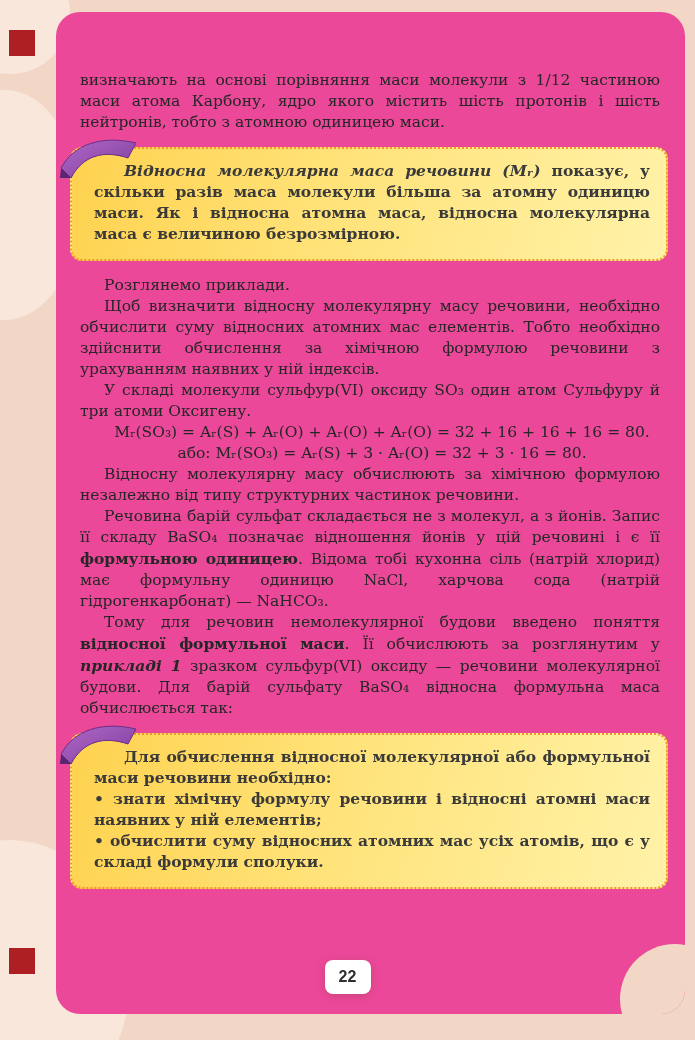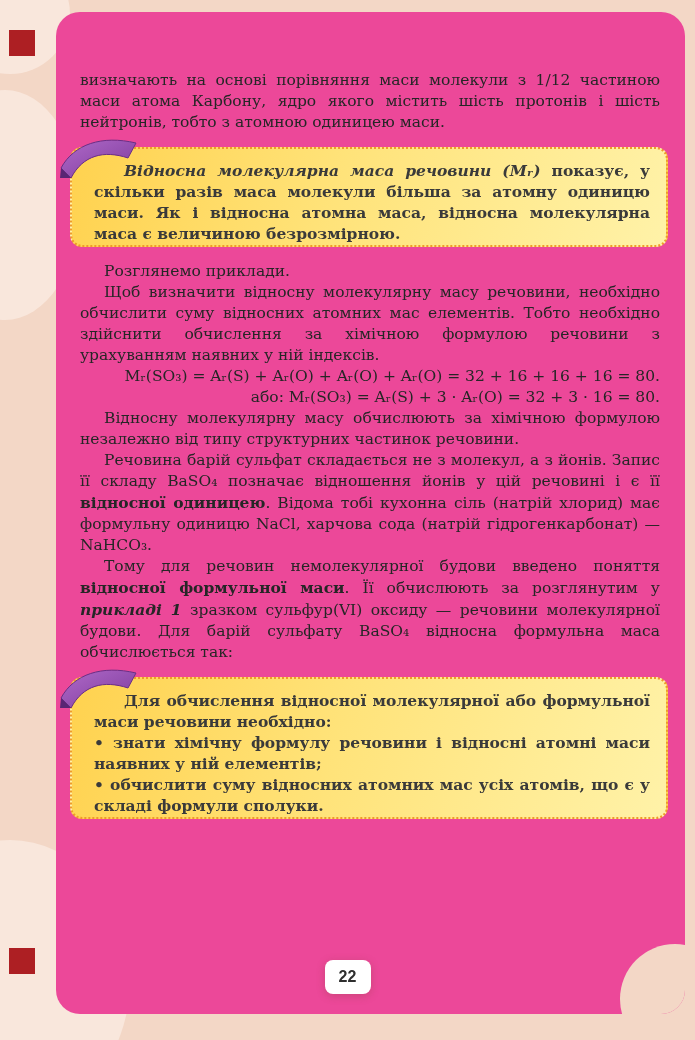--- a/index.html
+++ b/index.html
@@ -19,30 +19,30 @@
   .corner-bottom { top:948px; }
   .sheet {
     position:absolute; left:56px; top:12px; right:10px; bottom:26px;
     background:#ec4899; border-radius:24px;
     padding:58px 25px 0 24px;
     overflow:hidden;
   }
   .corner-blob { position:absolute; width:110px; height:110px; right:-45px; bottom:-40px; background:#f3d7c6; border-radius:50%; }
   .body { font-size:15.5px; line-height:21px; color:#262626; text-align:justify; }
   .ind { text-indent:24px; }
-  .formula { text-align:right; }
+  .formula { text-align:center; }
   .b  { font-weight:bold; }
   .bi { font-weight:bold; font-style:italic; }
   .callout {
     position:relative;
     margin:14px -8px 14px -10px;
     border:2px dotted #ee9a2b;
     border-radius:12px;
     background:linear-gradient(105deg,#ffd24f 0%,#ffe37a 45%,#fff2a8 100%);
-    padding:11px 16px 1px 22px;
+    padding:11px 16px 15px 22px;
   }
   .callout-text {
     font-size:15.5px; line-height:21px; font-weight:bold;
     color:#3a3a3a; text-align:justify;
   }
   .ci { text-indent:30px; }
   .ribbon { position:absolute; top:-15px; left:-16px; width:84px; height:46px; }
   .page-badge {
     position:absolute; left:50%; transform:translateX(-50%); bottom:46px;
     min-width:46px; height:34px; padding:2px 10px;
@@ -79,26 +79,27 @@
         <path d="M5 34 C 18 10, 46 1, 80 9 L 72 24 C 48 16, 27 21, 15 44 Z" fill="url(#rg-a)" stroke="#6a2f86" stroke-width="1"></path>
         <path d="M5 34 L 15 44 L 4 44 Z" fill="#5a2573"></path>
       </svg>
       <p class="callout-text ci"><span class="bi">Відносна молекулярна маса речовини (Mᵣ)</span><span> показує, у скільки разів маса молекули більша за атомну одиницю маси. Як і відносна атомна маса, відносна молекулярна маса є величиною безрозмірною.</span></p>
     </div>
 
     <p class="body ind">Розглянемо приклади.</p>
     <p class="body ind">Щоб визначити відносну молекулярну масу речовини, необхідно обчислити суму відносних атомних мас елементів. Тобто необхідно здійснити обчислення за хімічною формулою речовини з урахуванням наявних у ній індексів.</p>
 
 
+    <p class="body ind">У складі молекули сульфур(VI) оксиду SO₃ один атом Сульфуру й три атоми Оксигену.</p>
     <p class="body ind formula">Mᵣ(SO₃) = Aᵣ(S) + Aᵣ(O) + Aᵣ(O) + Aᵣ(O) = 32 + 16 + 16 + 16 = 80.</p>
     <p class="body ind formula">або: Mᵣ(SO₃) = Aᵣ(S) + 3 · Aᵣ(O) = 32 + 3 · 16 = 80.</p>
     <p class="body ind">Відносну молекулярну масу обчислюють за хімічною формулою незалежно від типу структурних частинок речовини.</p>
 
 
-    <p class="body ind"><span>Речовина барій сульфат складається не з молекул, а з йонів. Запис її складу BaSO₄ позначає відношення йонів у цій речовині і є її </span><span class="b">відносної одиницею</span><span>. Відома тобі кухонна сіль (натрій хлорид) має формульну одиницю NaCl, харчова сода (натрій гідрогенкарбонат) — NaHCO₃.</span></p>
+    <p class="body ind"><span>Речовина барій сульфат складається не з молекул, а з йонів. Запис її складу BaSO₄ позначає відношення йонів у цій речовині і є її </span><span class="b">формульною одиницею</span><span>. Відома тобі кухонна сіль (натрій хлорид) має формульну одиницю NaCl, харчова сода (натрій гідрогенкарбонат) — NaHCO₃.</span></p>
 
     <p class="body ind"><span>Тому для речовин немолекулярної будови введено поняття </span><span class="b">відносної формульної маси</span><span>. Її обчислюють за розглянутим у </span><span class="bi">прикладі 1</span><span> зразком сульфур(VI) оксиду — речовини молекулярної будови. Для барій сульфату BaSO₄ відносна формульна маса обчислюється так:</span></p>
 
 
     <div class="callout">
       <svg class="ribbon" viewBox="0 0 84 46">
         <defs>
           <linearGradient id="rg-b" x1="0" y1="0" x2="1" y2="1">
             <stop offset="0" stop-color="#b06ac9"></stop>
             <stop offset="1" stop-color="#7d3a9b"></stop>

